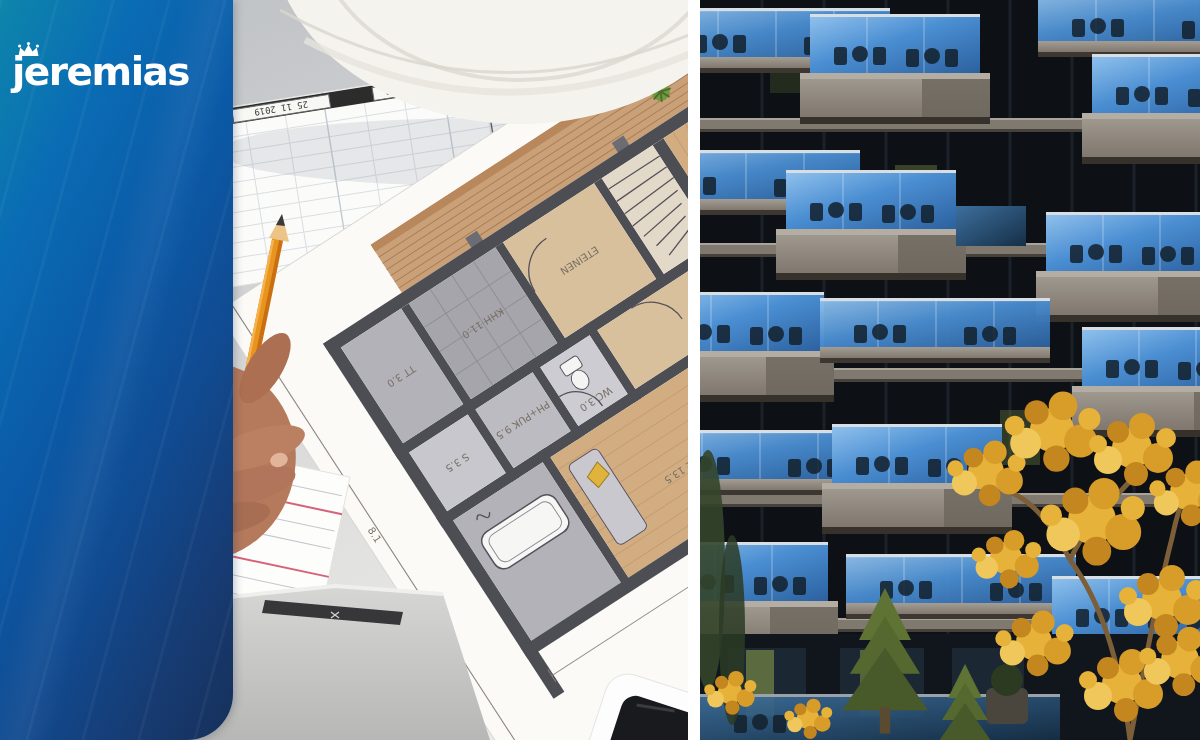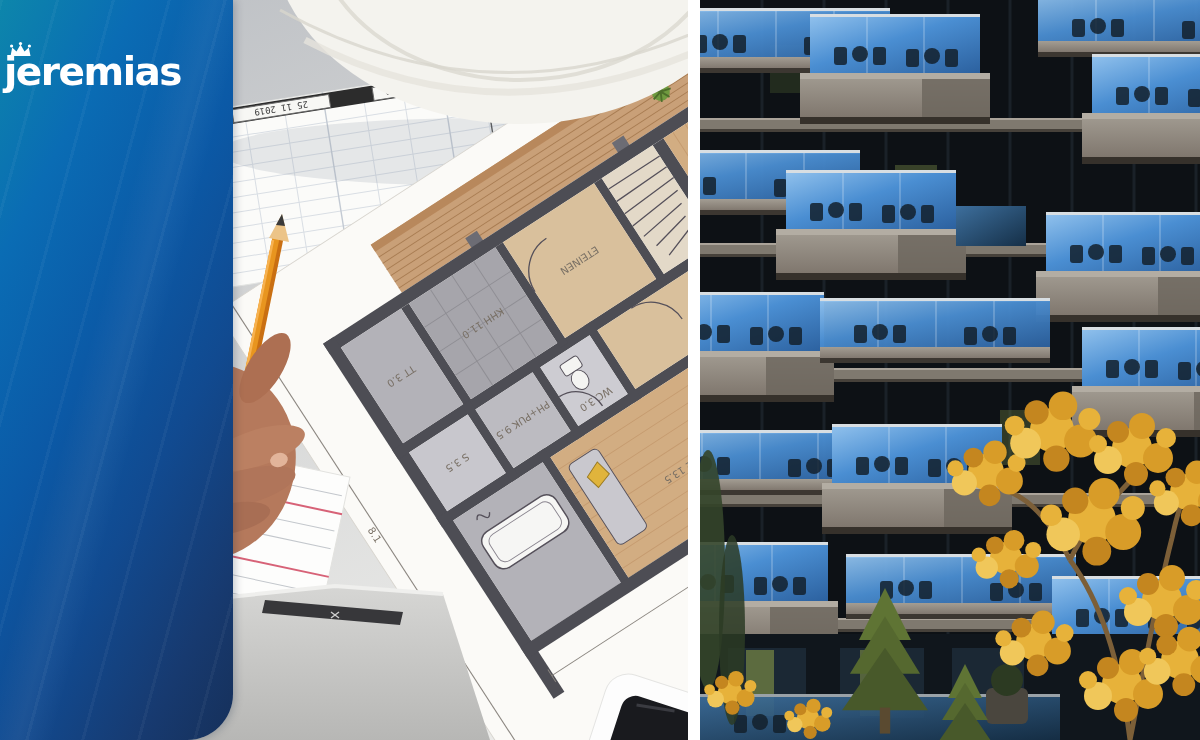--- a/index.html
+++ b/index.html
@@ -10,21 +10,21 @@
   .photo-mid{left:185px;width:503px;height:740px;}
   .photo-right{left:700px;width:500px;height:740px;}
   .gap{position:absolute;left:688px;top:0;width:12px;height:740px;background:#ffffff;}
   .brand-panel{position:absolute;left:0;top:0;width:233px;height:740px;
     border-bottom-right-radius:46px;
     background:
       linear-gradient(105deg, rgba(255,255,255,0) 42%, rgba(255,255,255,.05) 50%, rgba(255,255,255,0) 58%),
       repeating-linear-gradient(105deg, rgba(255,255,255,.04) 0 3px, rgba(255,255,255,0) 3px 54px),
       linear-gradient(118deg,#0d86ab 0%, #0a6cb4 22%, #0b59a6 45%, #114a90 65%, #173a70 85%, #16305a 100%);
     box-shadow:2px 0 8px rgba(10,30,60,.25);}
-  .logo{position:absolute;left:4px;top:40px;width:210px;height:70px;}
+  .logo{position:absolute;left:12px;top:40px;width:210px;height:70px;}
   .wordmark{position:absolute;left:0;top:12px;color:#ffffff;font-size:39px;font-weight:800;
     letter-spacing:-1.5px;line-height:1;}
   .crown{position:absolute;left:4px;top:2px;width:25px;height:15px;}
   
   .grid{stroke:#d9dee4;stroke-width:1;}
   .gridB{stroke:#c3cad3;stroke-width:1.4;}
   .candle-up{fill:#7d9c40;}
   .candle-dn{fill:#d8414f;}
   .wick{stroke:#4a4a4a;stroke-width:1.4;}
   .tsbox{fill:#f7f7f4;stroke:#6a6a6a;stroke-width:1;}

